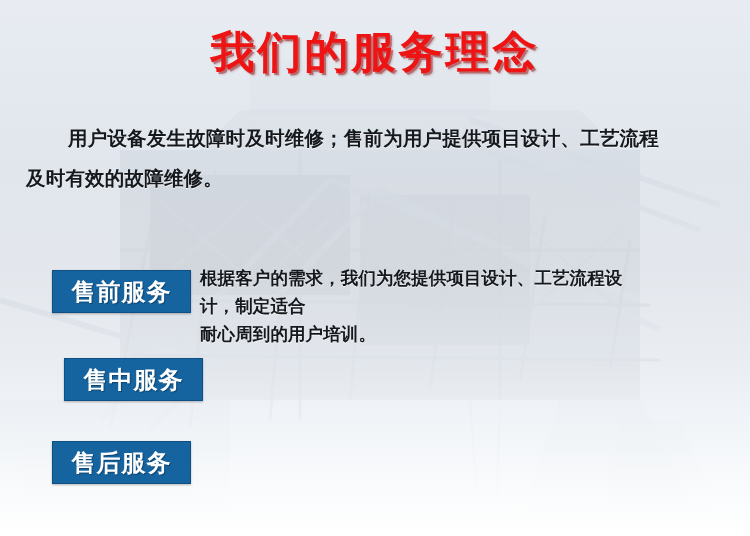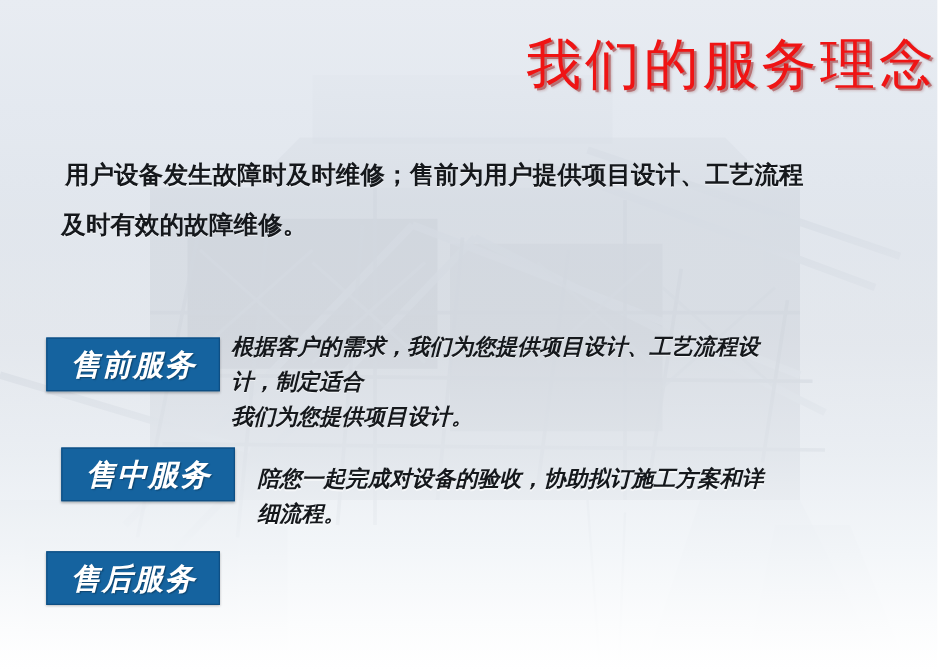--- a/index.html
+++ b/index.html
@@ -59,63 +59,63 @@
     height: 536px;
     opacity: 0.55;
   }
 
   
   .title {
     position: absolute;
     top: 28px;
     left: 0;
     width: 750px;
-    text-align: right;
+    text-align: center;
     z-index: 20;
     font-size: 44px;
-    font-weight: 400;
+    font-weight: 700;
     letter-spacing: 3px;
     color: #ef1414;
     text-shadow:
        2px 2px 0 rgba(150,12,12,0.45),
        3px 3px 2px rgba(120,10,10,0.20);
     line-height: 1.1;
     font-family: "DejaVu Sans", "Liberation Sans", sans-serif;
   }
 
   
   .intro {
     position: absolute;
     top: 120px;
-    left: 10px;
+    left: 26px;
     width: 700px;
     z-index: 20;
     font-size: 19.5px;
     font-weight: 700;
     color: #15181c;
     line-height: 40px;
     letter-spacing: 0.2px;
     text-shadow: 0 1px 0 rgba(255,255,255,0.65);
+    font-family: Liberation Mono, monospace;
   }
   .intro .l1 { display:block; text-indent: 42px; }
   .intro .l2 { display:block; }
-  .intro .l3 { display:block;margin-left:39px; }
+  .intro .l3 { display:block; }
   .intro .gapchar {
     display: inline-block;
     width: 26px;
   }
 
   
   .rows {
     position: absolute;
     top: 262px;
-    left: 0;
+    left: 15px;
     width: 631px;
     z-index: 20;
-    font-style: italic;
   }
   .srow {
     position: relative;
     display: flex;
     align-items: flex-start;
   }
   .srow.r1 { height: 88px; }
   .srow.r2 { height: 85px; margin-left: 12px; }
   .srow.r3 { height: 80px; }
 
@@ -228,29 +228,26 @@
     <span class="l1">用户设备发生故障时及时维修；售前为用户提供项目设计、工艺流程</span>
     <span class="l3">及时有效的故障维修。</span>
   </div>
 
   <div class="rows">
 
     <div class="srow r1">
       <div class="badge">售前服务</div>
       <div class="desc">
         <span class="line">根据客户的需求，我们为您提供项目设计、工艺流程设计，制定适合</span>
-        <span class="line">我们为您提供项目设计。</span>
+        <span class="line">耐心周到的用户培训。</span>
       </div>
     </div>
 
     <div class="srow r2">
       <div class="badge">售中服务</div>
-      <div class="desc">
-        <span class="line">陪您一起完成对设备的验收，协助拟订施工方案和详细流程。</span>
-      </div>
     </div>
 
     <div class="srow r3">
       <div class="badge">售后服务</div>
     </div>
 
   </div>
 
 </div>
 

